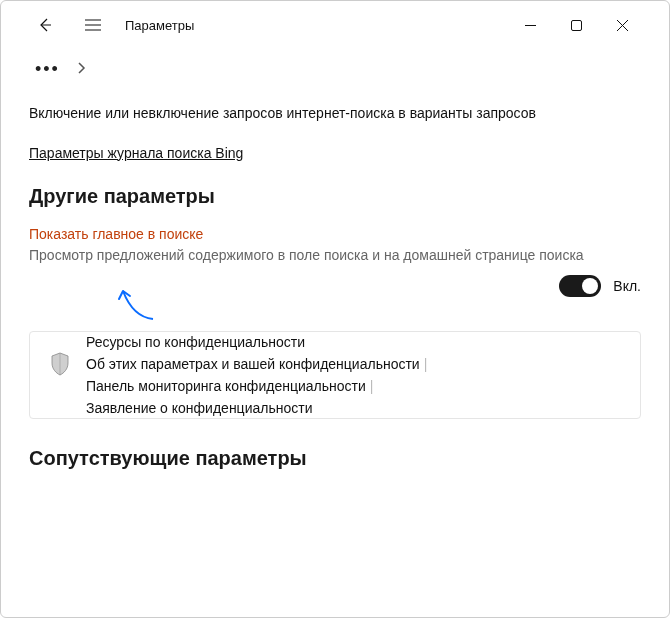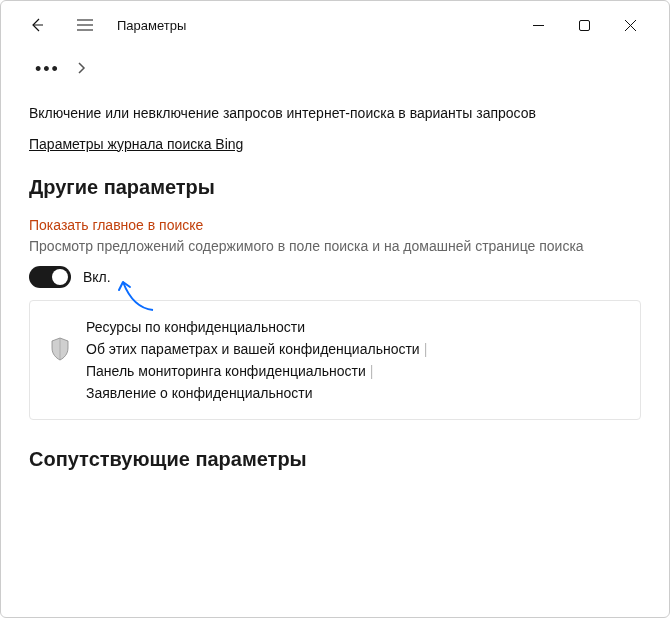--- a/index.html
+++ b/index.html
@@ -10,21 +10,21 @@
       height: 618px;
       overflow: hidden;
       color: #1a1a1a;
       border: 1px solid #ccc;
       border-radius: 6px;
     }
     .titlebar {
       display: flex;
       align-items: center;
       height: 48px;
-      padding: 0 16px;
+      padding: 0 24px;
     }
     .titlebar-left {
       display: flex;
       align-items: center;
       gap: 8px;
     }
     .icon-btn {
       width: 40px;
       height: 40px;
       display: flex;
@@ -72,21 +72,21 @@
     }
     .page-title {
       font-size: 28px;
       font-weight: 600;
       letter-spacing: -0.2px;
     }
     .desc {
       font-size: 14px;
       color: #111;
       line-height: 1.4;
-      margin-bottom: 11px;
+      margin-bottom: 20px;
     }
     .link {
       font-size: 14px;
       text-decoration: underline;
       color: #111;
       cursor: pointer;
       display: inline-block;
       margin-bottom: 24px;
     }
     .section-title {
@@ -103,21 +103,22 @@
       font-size: 14px;
       color: #666;
       line-height: 1.4;
       margin-bottom: 10px;
     }
     .toggle-row {
       display: flex;
       align-items: center;
       gap: 12px;
       position: relative;
-      margin-bottom: 12px;
+      margin-bottom: 34px;
+      justify-content: flex-end;
     }
     .toggle {
       width: 42px;
       height: 22px;
       background: #1a1a1a;
       border-radius: 11px;
       position: relative;
       cursor: pointer;
     }
     .toggle-knob {
@@ -135,21 +136,21 @@
     }
     .arrow-annotation {
       position: absolute;
       left: 86px;
       top: 4px;
       pointer-events: none;
     }
     .card {
       border: 1px solid #e5e5e5;
       border-radius: 4px;
-      padding: 18px 20px;
+      padding: 2px 20px;
       display: flex;
       gap: 16px;
       align-items: flex-start;
       margin-bottom: 28px;
     }
     .shield-icon {
       margin-top: 18px;
       color: #888;
       flex-shrink: 0;
     }

